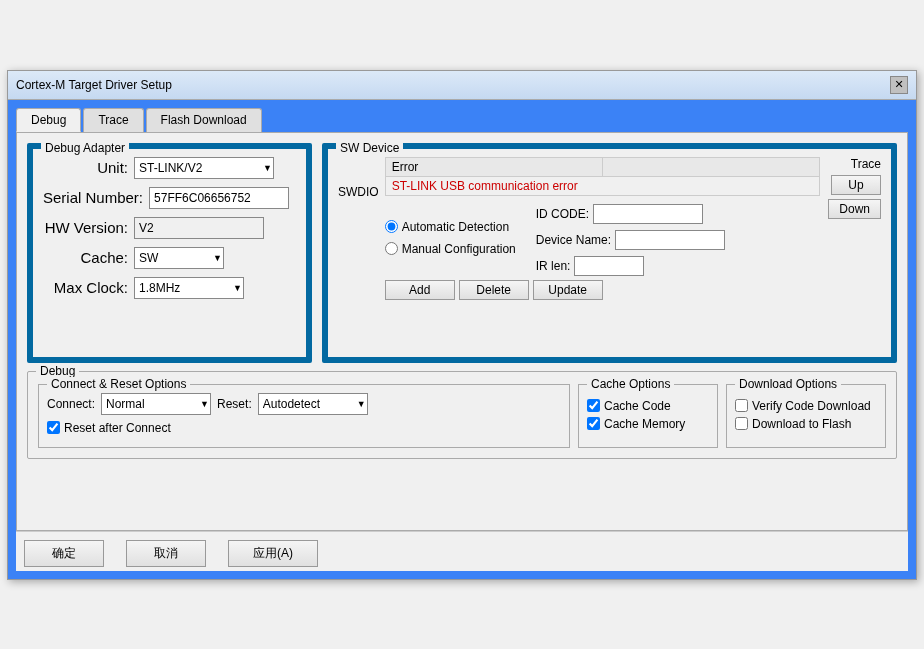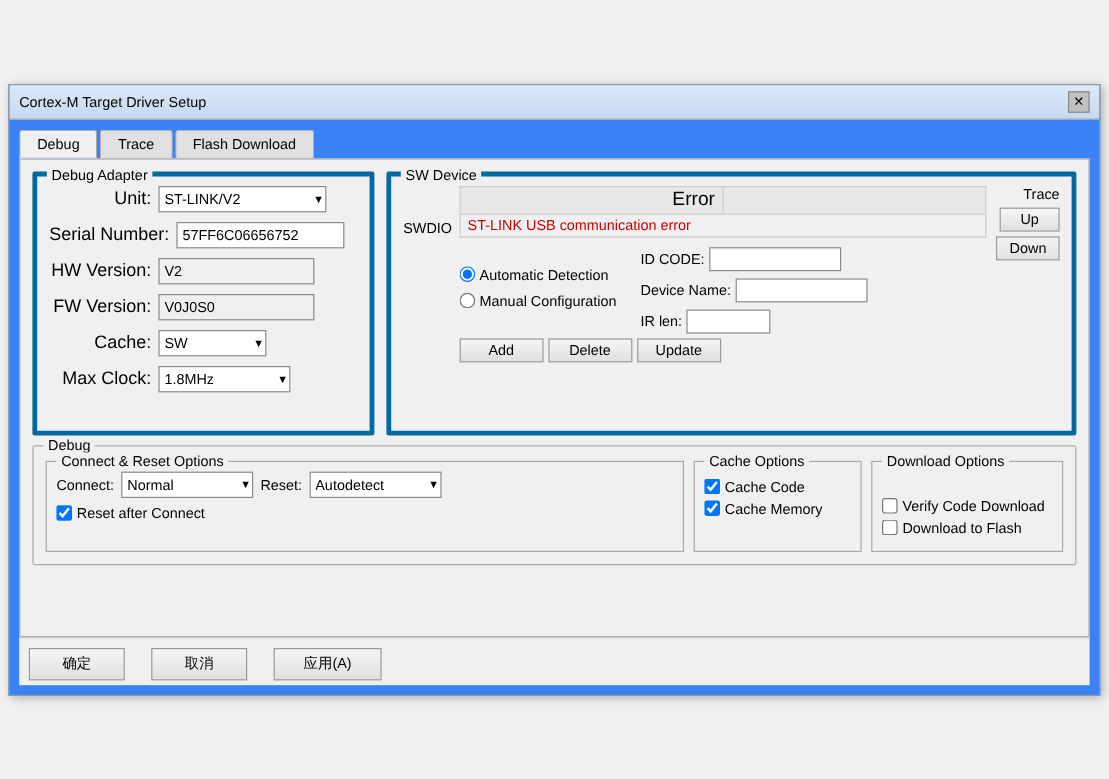--- a/index.html
+++ b/index.html
@@ -82,21 +82,21 @@
       display: flex;
       flex-direction: column;
       gap: 8px;
     }
     .top-section {
       display: flex;
       gap: 10px;
       align-items: flex-start;
     }
     .group-box {
-      border: 4px solid #0369a1;
+      border: 6px solid #0369a1;
       border-radius: 2px;
       padding: 8px 10px 10px 10px;
       position: relative;
     }
     .group-label {
       position: absolute;
       top: -8px;
       left: 8px;
       background: #f0f0f0;
       padding: 0 4px;
@@ -161,22 +161,22 @@
     .sw-table {
       width: 100%;
       border-collapse: collapse;
       margin-bottom: 8px;
     }
     .sw-table th {
       background: #e8e8e8;
       border: 1px solid #ccc;
       padding: 2px 6px;
       font-weight: normal;
-      font-size: 16px;
-      text-align: right;
+      font-size: 12px;
+      text-align: left;
     }
     .sw-table td {
       border: 1px solid #ccc;
       padding: 2px 6px;
       font-size: 12px;
       color: #c00;
     }
     .sw-device-inner {
       display: flex;
       gap: 6px;
@@ -353,24 +353,20 @@
           <div class="form-row">
             <span class="form-label">Serial Number:</span>
             <input type="text" class="form-input form-input-text" style="width: 140px;" value="57FF6C06656752">
           </div>
 
           <div class="form-row">
             <span class="form-label">HW Version:</span>
             <input type="text" class="form-input form-input-readonly" value="V2" style="width: 130px;" readonly="">
           </div>
 
-          <div class="form-row">
-            <span class="form-label">FW Version:</span>
-            <input type="text" class="form-input form-input-readonly" value="V0J0S0" style="width: 130px;" readonly="">
-          </div>
 
           <div class="form-row">
             <span class="form-label">Cache:</span>
             <div class="select-wrapper">
               <select style="width:90px;">
                 <option>SW</option>
                 <option>JTAG</option>
               </select>
               <span class="select-arrow">▼</span>
             </div>
@@ -496,21 +492,21 @@
               </div>
               <div class="checkbox-row">
                 <input type="checkbox" checked="" style="">
                 <span>Cache Memory</span>
               </div>
             </div>
           </div>
 
           <div class="download-options-box">
             <span class="group-label">Download Options</span>
-            <div style="margin-top:22px;">
+            <div style="margin-top:6px;">
               <div class="checkbox-row">
                 <input type="checkbox" style="">
                 <span>Verify Code Download</span>
               </div>
               <div class="checkbox-row">
                 <input type="checkbox" style="">
                 <span>Download to Flash</span>
               </div>
             </div>
           </div>

